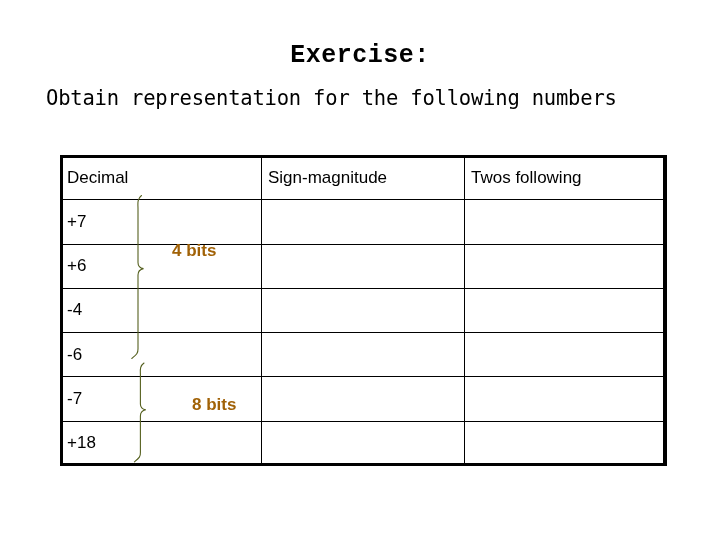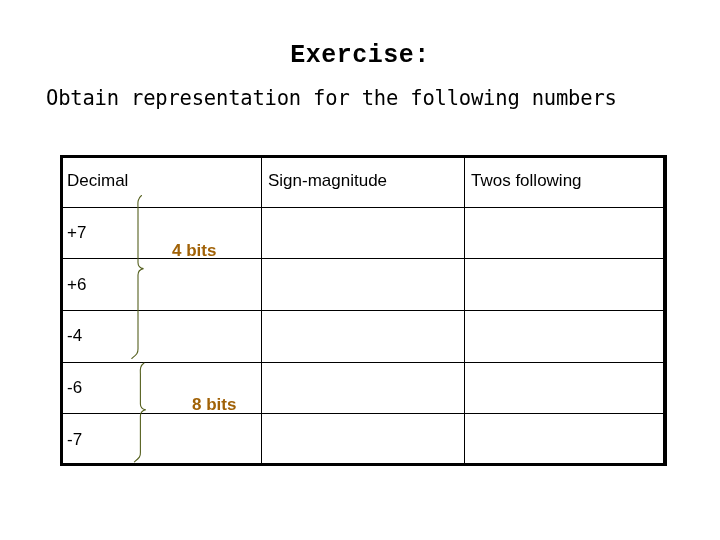--- a/index.html
+++ b/index.html
@@ -151,20 +151,25 @@
         <tr>
           <td class="c1">-6</td>
           <td class="c2"></td>
           <td class="c3"></td>
         </tr>
         <tr>
           <td class="c1">-7</td>
           <td class="c2"></td>
           <td class="c3"></td>
         </tr>
+        <tr>
+          <td class="c1">+18</td>
+          <td class="c2"></td>
+          <td class="c3"></td>
+        </tr>
       </tbody>
     </table>
     <div class="grid-outline"></div>
   </div>
 
   <div class="brace-layer">
     <svg width="720" height="540" viewBox="0 0 720 540">
       <g fill="none" stroke="#55601f" stroke-width="1.1" stroke-linecap="round">
 
         <path d="M141.5 195.5 C 136.5 199.5, 138.2 204.5, 138.0 210.0

